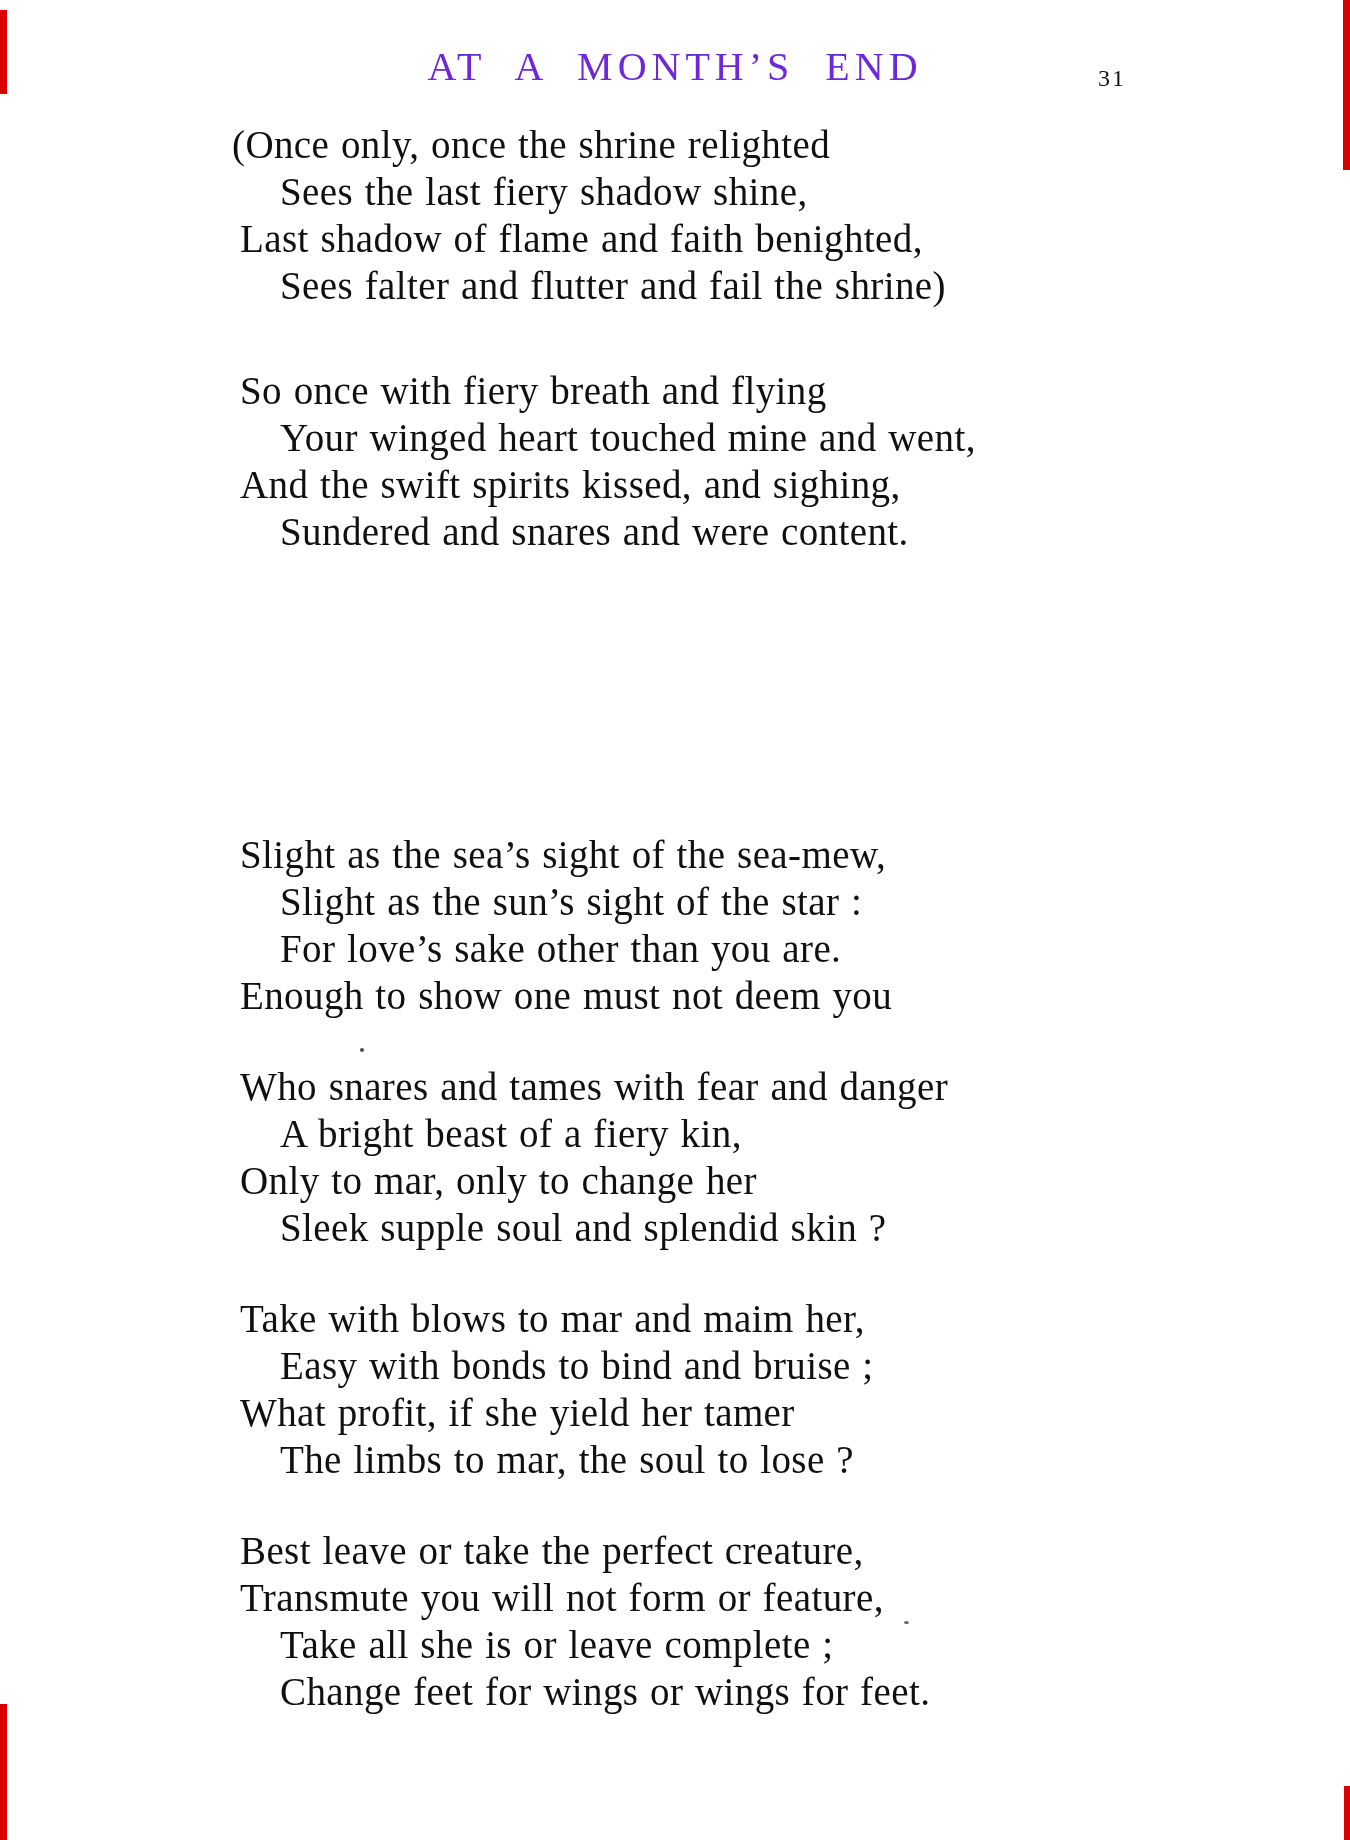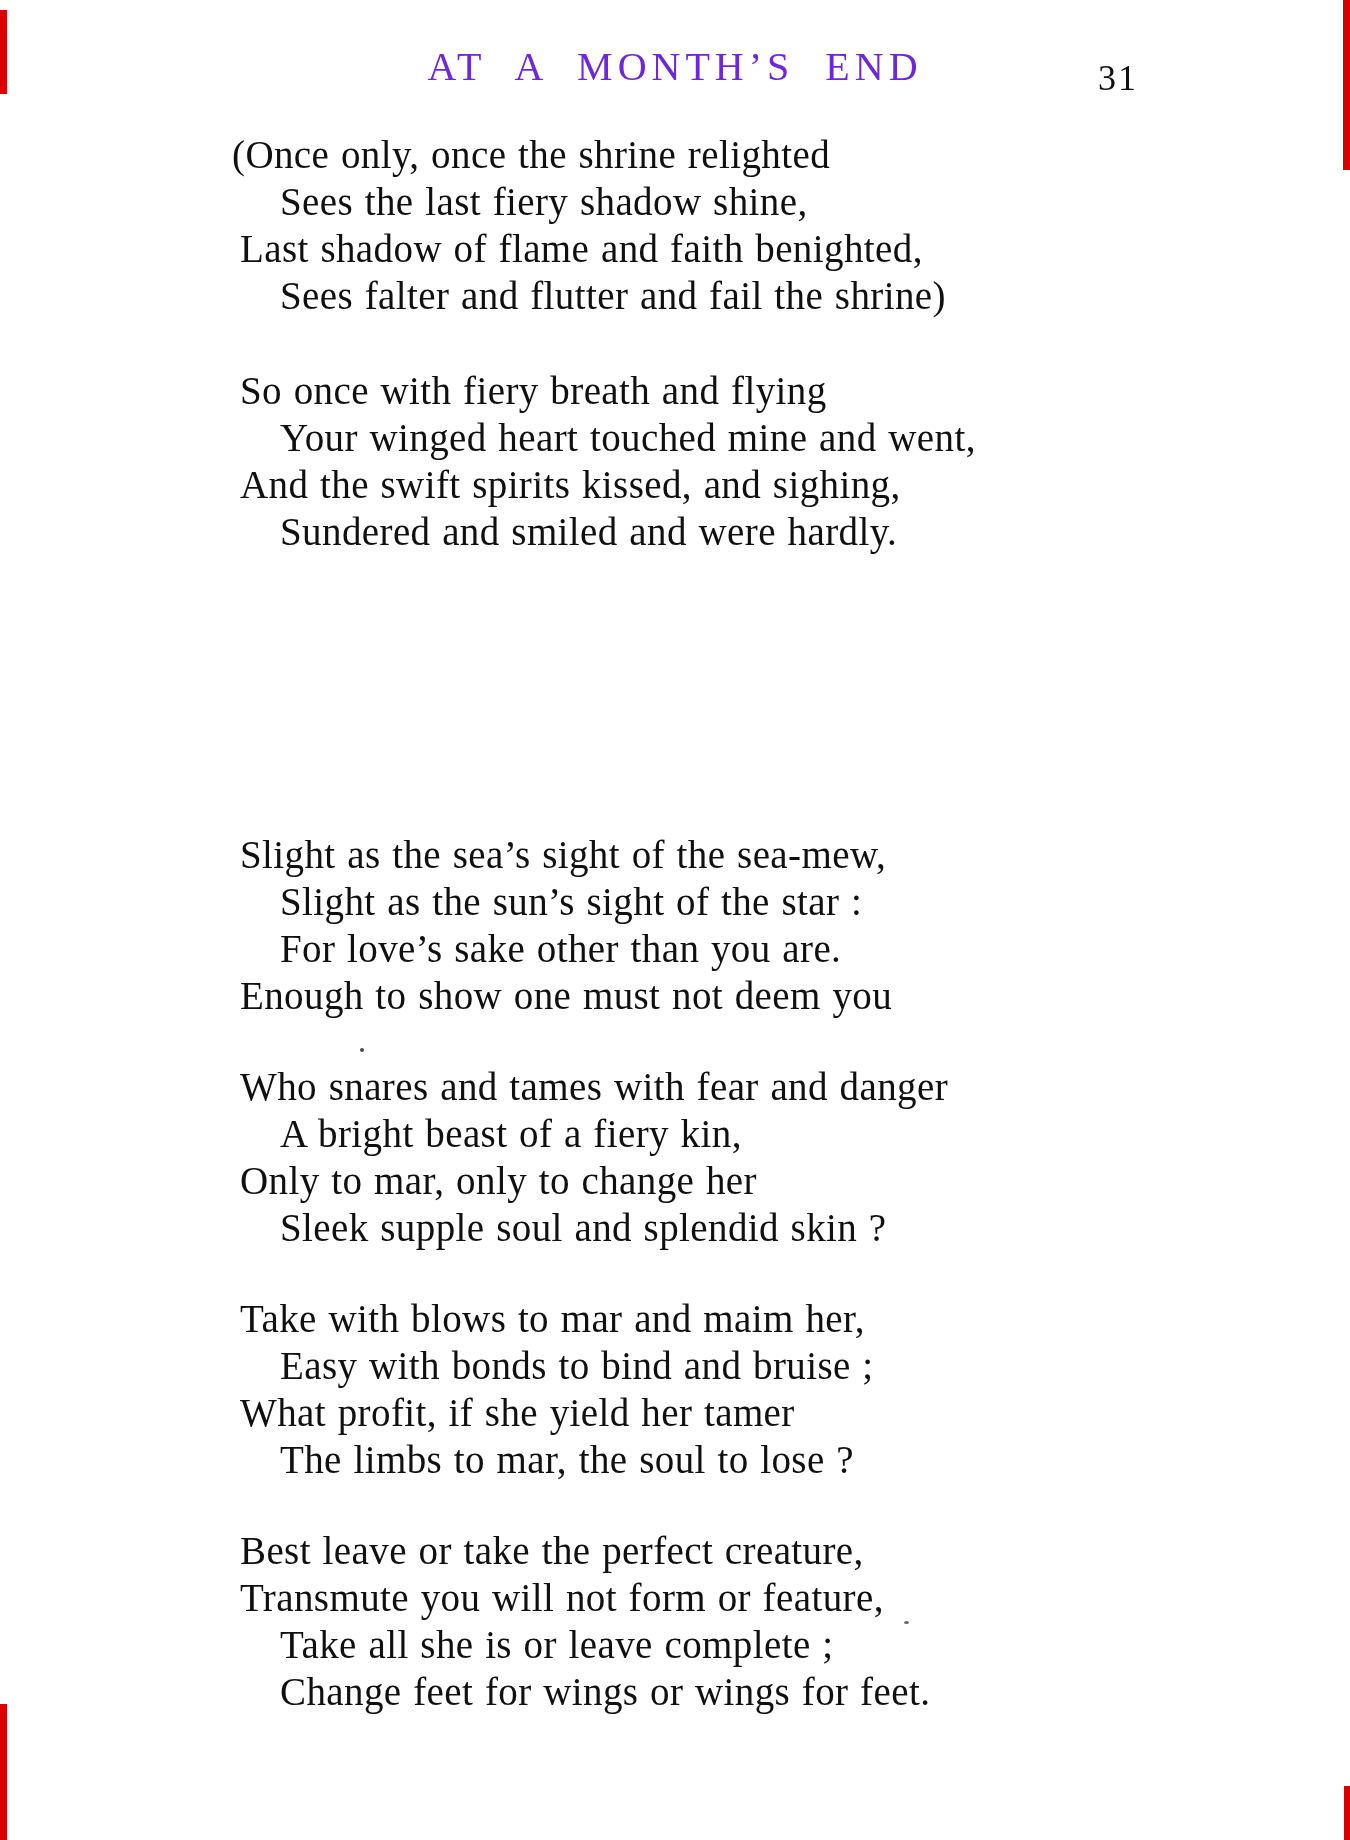--- a/index.html
+++ b/index.html
@@ -24,21 +24,21 @@
     line-height: 50px;
     letter-spacing: 5px;
     word-spacing: 16px;
     color: #6d28d9;
     white-space: pre;
   }
   .folio {
     position: absolute;
     top: 56px;
     left: 1098px;
-    font-size: 36px;
+    font-size: 24px;
     line-height: 44px;
     letter-spacing: 2px;
     color: #111;
   }
   
   .stanza {
     position: absolute;
     left: 240px;
     width: 900px;
   }
@@ -66,32 +66,32 @@
   .speck-3 { left: 537px; top: 478px;  width: 3px; height: 3px; background:#7a7a7a; }
 </style>
 </head>
 <body>
 
 <div class="page">
 
   <div class="running-head">AT A MONTH’S END</div>
   <div class="folio">31</div>
 
-  <div class="stanza first" style="top:131px">
+  <div class="stanza first" style="top:121px">
     <div class="line open-paren">(Once only, once the shrine relighted</div>
     <div class="line indent">Sees the last fiery shadow shine,</div>
     <div class="line">Last shadow of flame and faith benighted,</div>
     <div class="line indent">Sees falter and flutter and fail the shrine)</div>
   </div>
 
   <div class="stanza" style="top:367px">
     <div class="line">So once with fiery breath and flying</div>
     <div class="line indent">Your winged heart touched mine and went,</div>
     <div class="line">And the swift spirits kissed, and sighing,</div>
-    <div class="line indent">Sundered and smiled and were hardly.</div>
+    <div class="line indent">Sundered and snares and were content.</div>
   </div>
 
 
   <div class="stanza" style="top:831px">
     <div class="line">Slight as the sea’s sight of the sea-mew,</div>
     <div class="line indent">Slight as the sun’s sight of the star :</div>
     <div class="line indent">For love’s sake other than you are.</div>
     <div class="line">Enough to show one must not deem you</div>
   </div>
 

